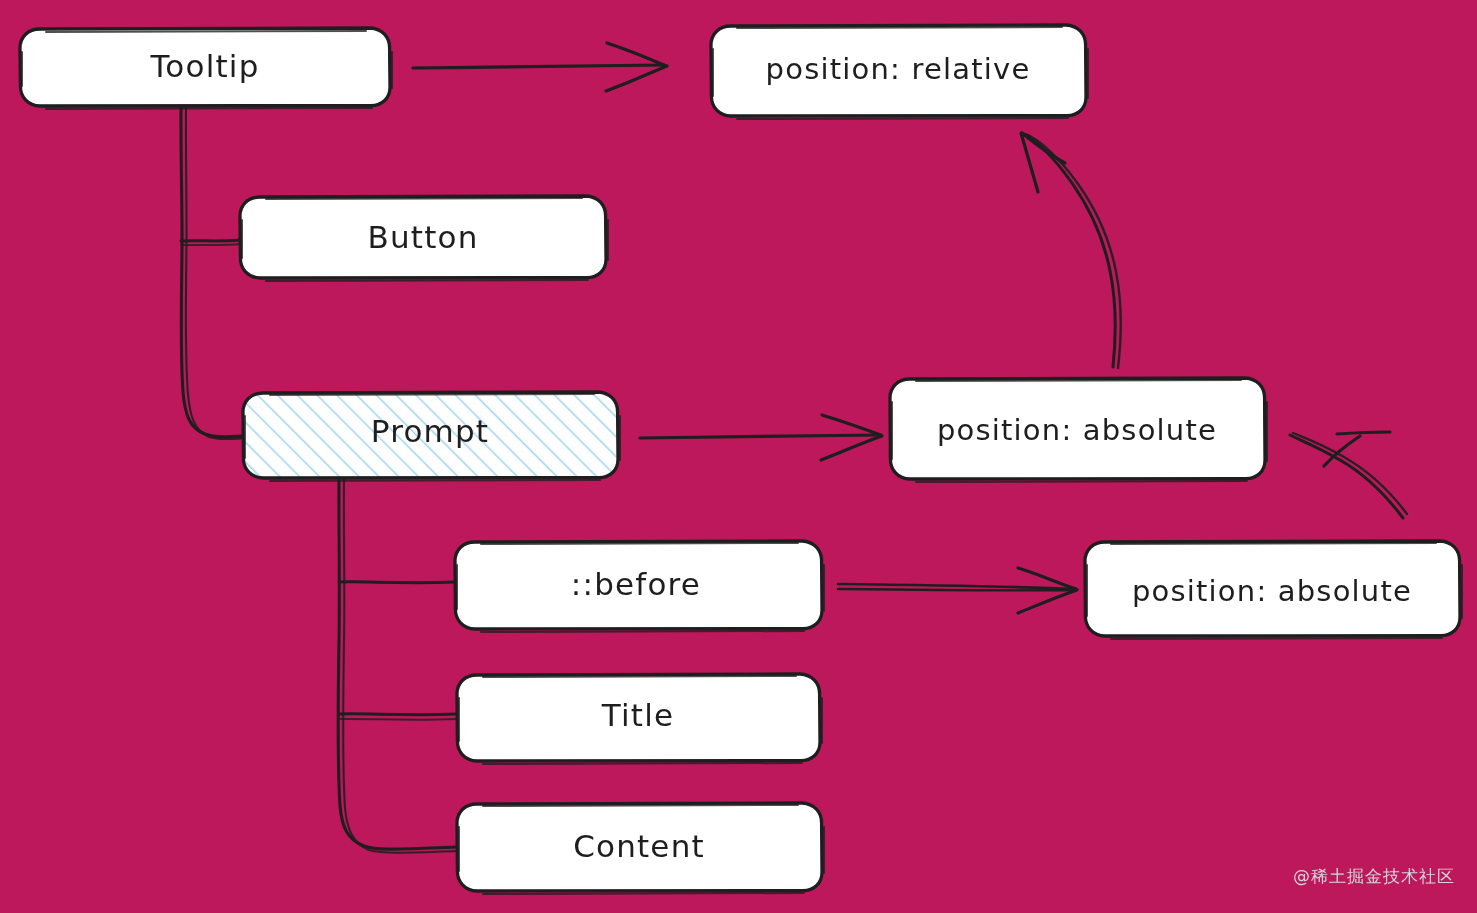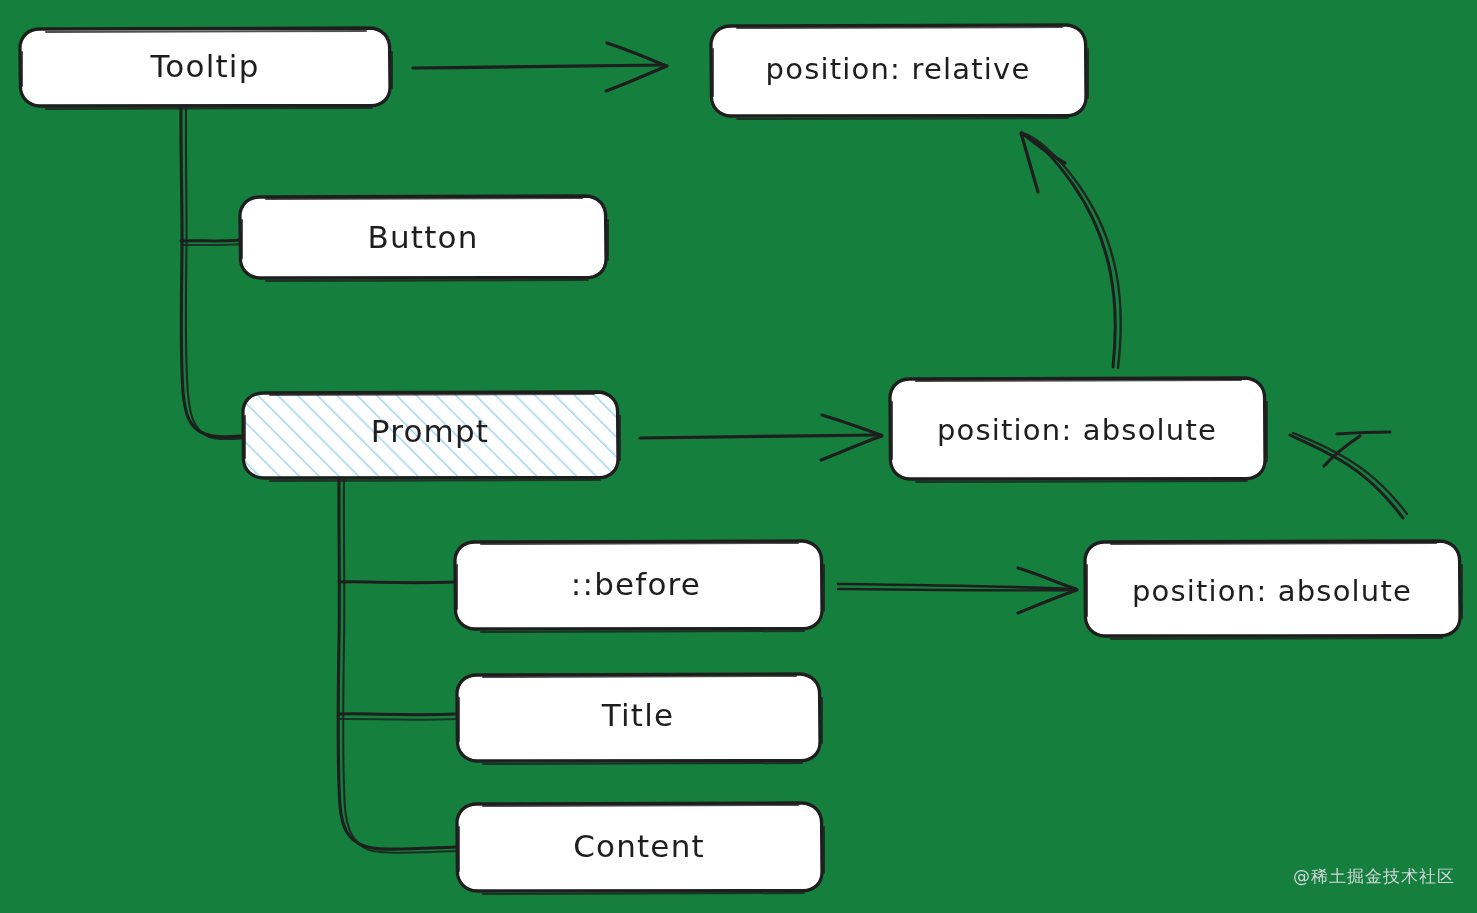--- a/index.html
+++ b/index.html
@@ -4,21 +4,21 @@
 <style>
   html, body {
     margin: 0;
     padding: 0;
     background: #ffffff;
   }
   #canvas-root {
     position: relative;
     width: 1477px;
     height: 913px;
-    background: #15803d;
+    background: #be185d;
     overflow: hidden;
     font-family: "DejaVu Sans", sans-serif;
   }
   #diagram-svg {
     position: absolute;
     left: 0;
     top: 0;
     width: 1477px;
     height: 913px;
   }

